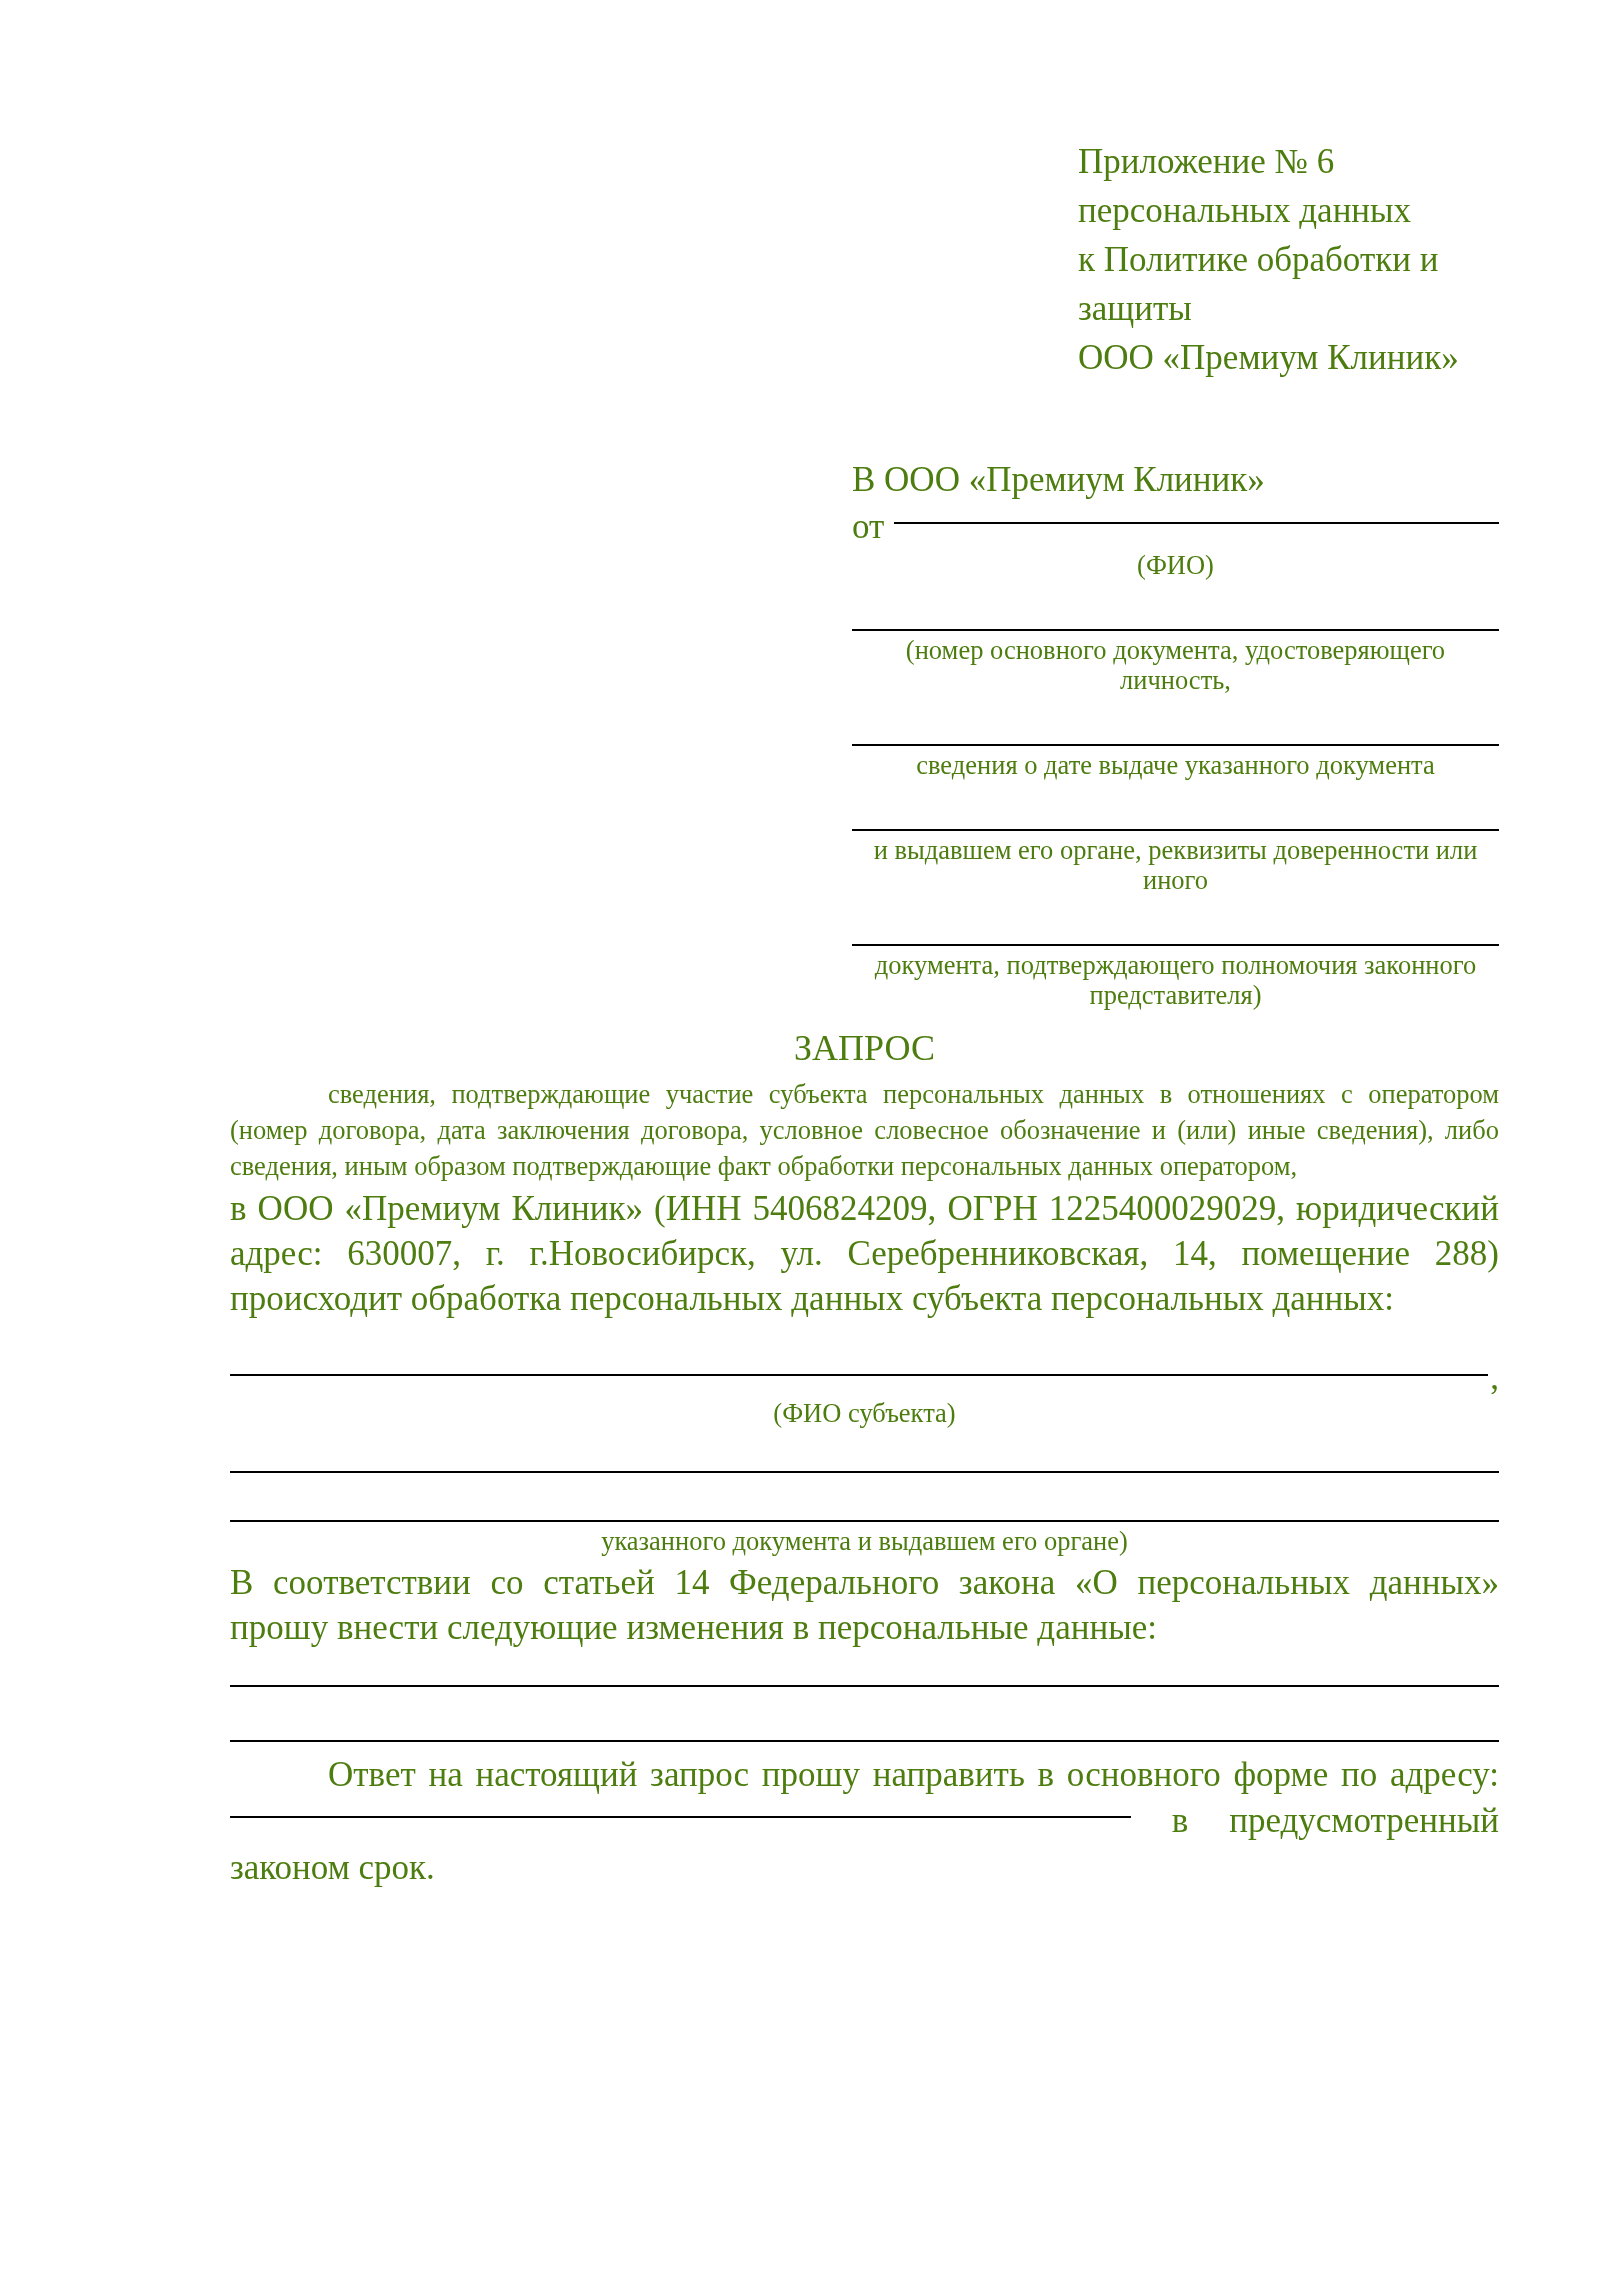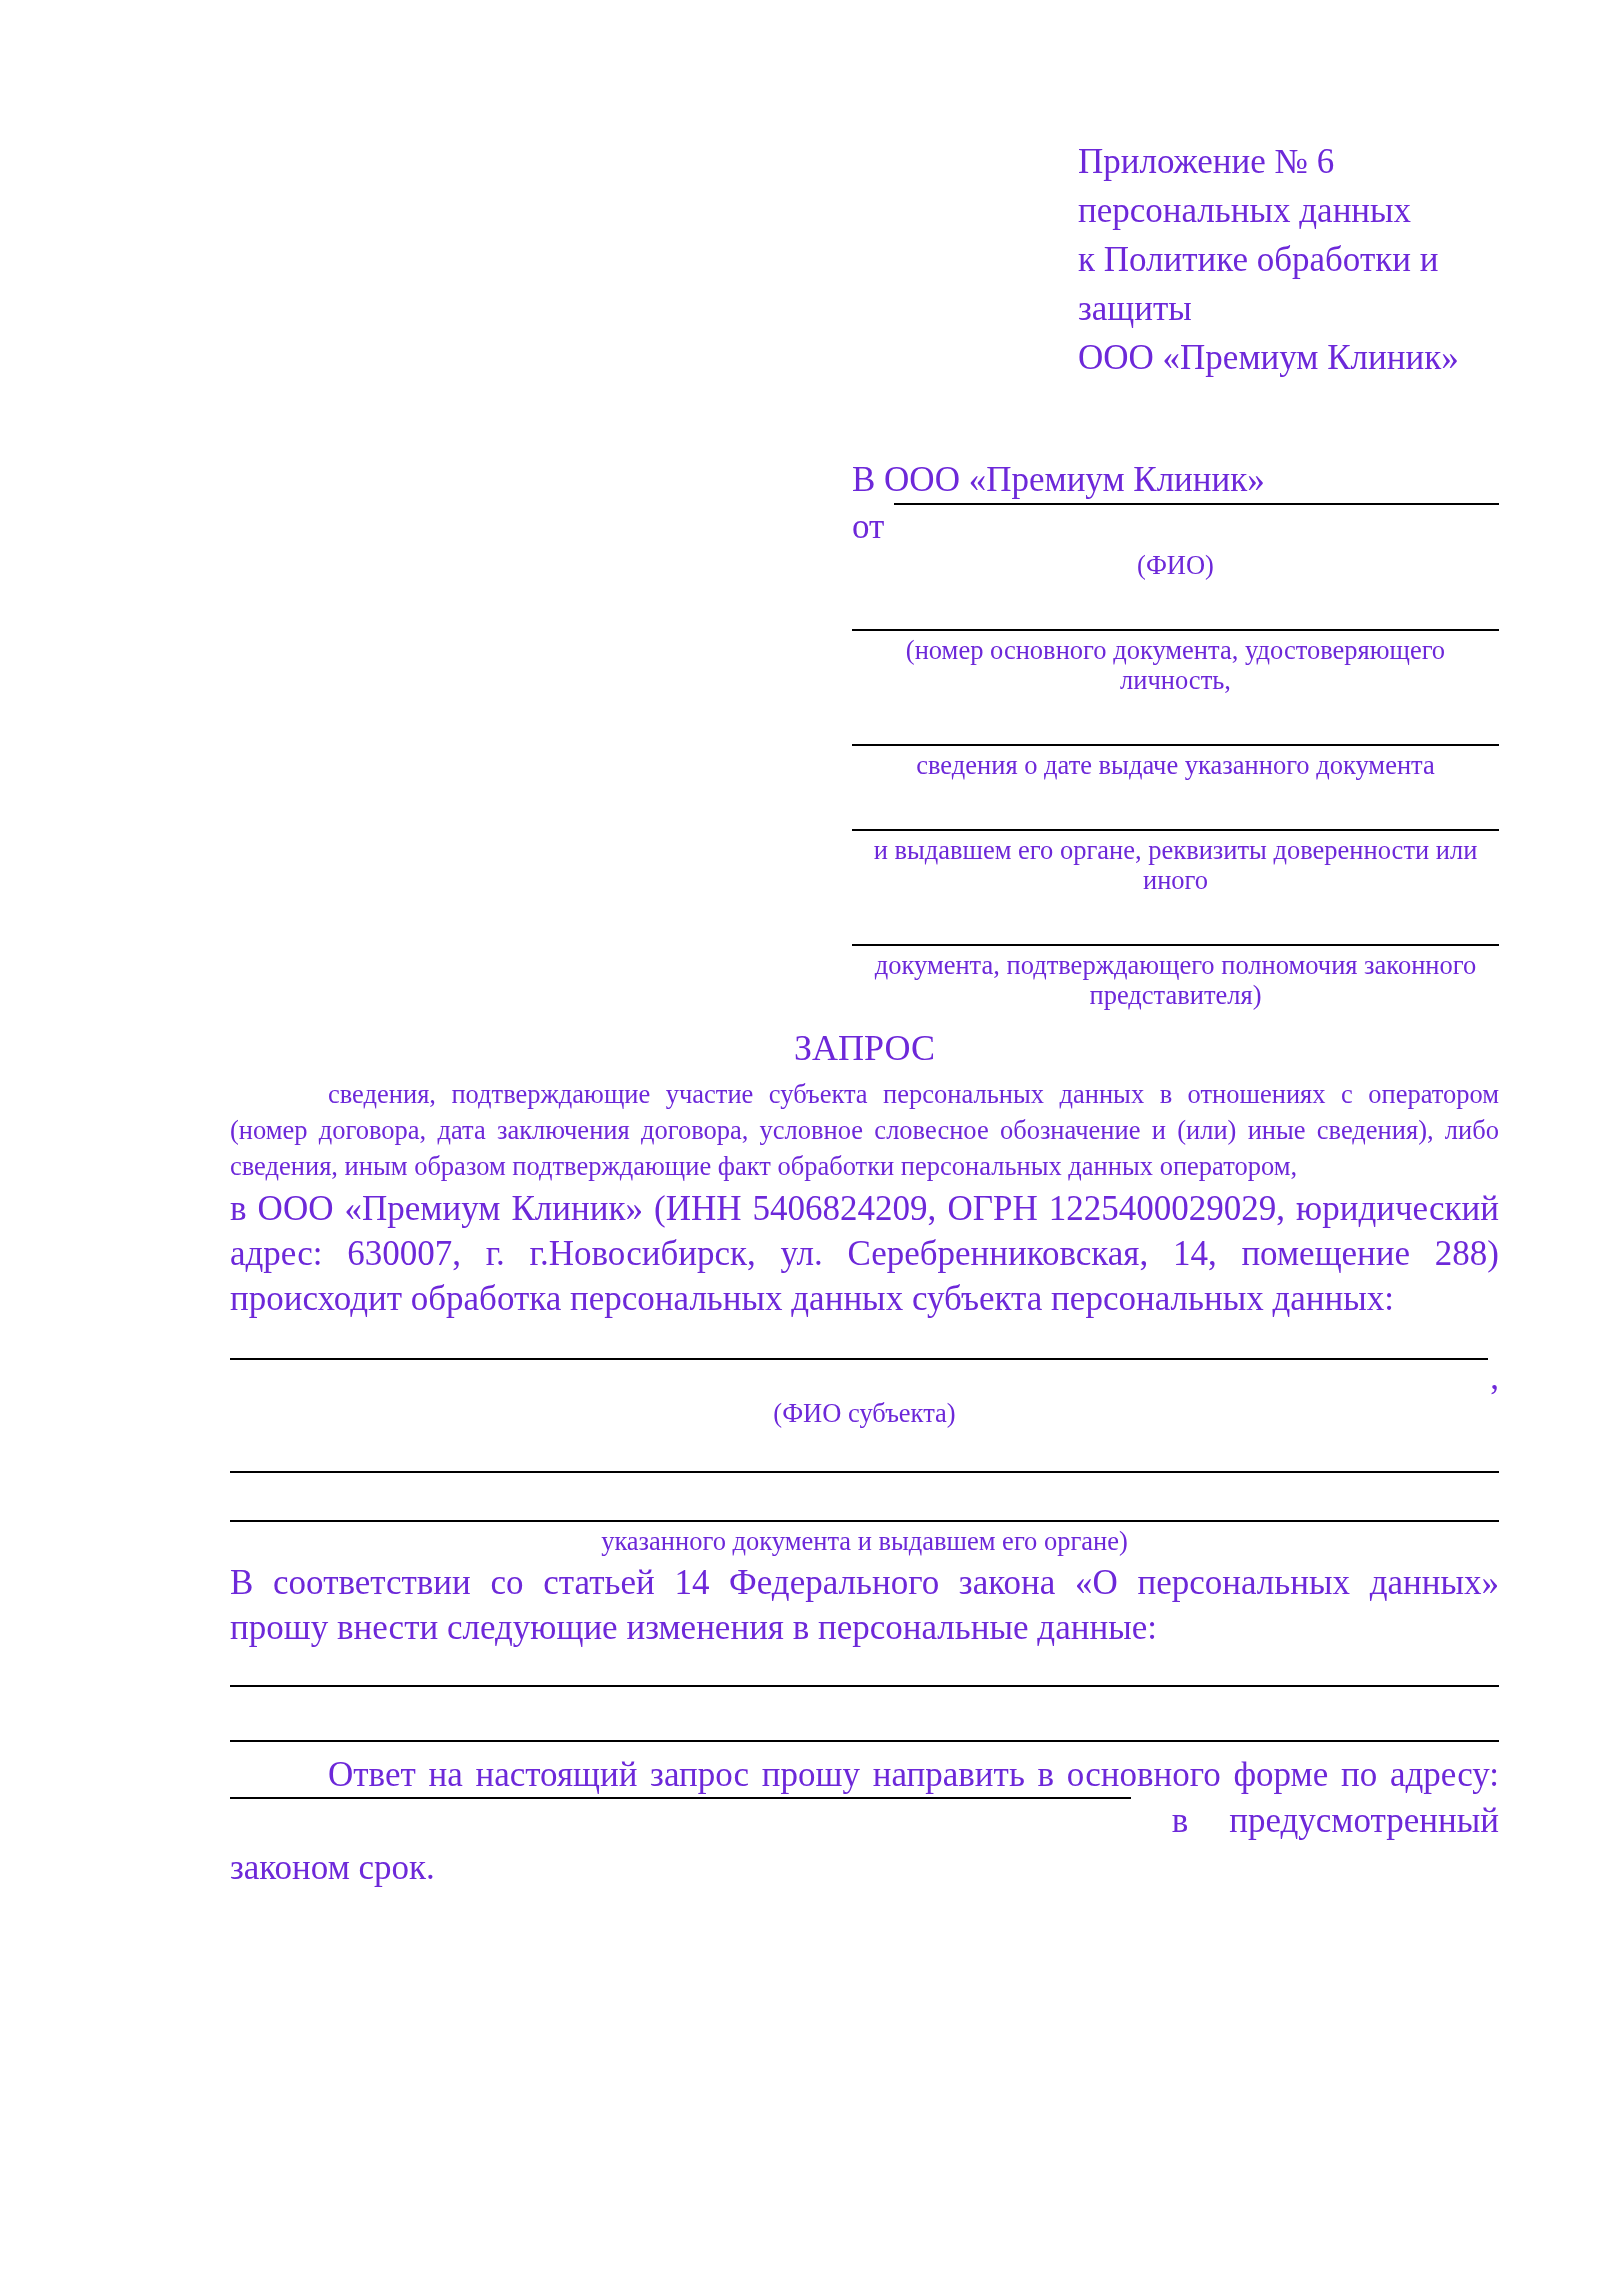--- a/index.html
+++ b/index.html
@@ -2,21 +2,21 @@
 <html lang="ru"><head>
 <meta charset="utf-8">
 <style>
   html,body { margin:0; padding:0; background:#888; }
   .page {
     position: relative;
     width: 1621px;
     height: 2293px;
     margin: 0 auto;
     background: #ffffff;
-    color: #6d28d9;
+    color: #4d7c0f;
     font-family: "Liberation Serif", "DejaVu Serif", serif;
     overflow: hidden;
   }
   .content {
     position: absolute;
     left: 230px;
     top: 0;
     width: 1269px;
   }
   
@@ -35,21 +35,21 @@
     line-height: 54px;
   }
   
   .addressee {
     margin-top: 74px;
     margin-left: 622px;
     width: 647px;
     font-size: 35px;
     line-height: 47px;
   }
-  .row { display: flex; align-items: flex-start; }
+  .row { display: flex; align-items: center; }
   .fill-line {
     flex: 1 1 auto;
     border-bottom: 2.9px solid #000;
     margin-bottom: 6.9px;
     height: 0;
   }
   .from-row .fill-line { margin-left: 9.8px; }
   .caption {
     font-size: 26.5px;
     line-height: 30px;

